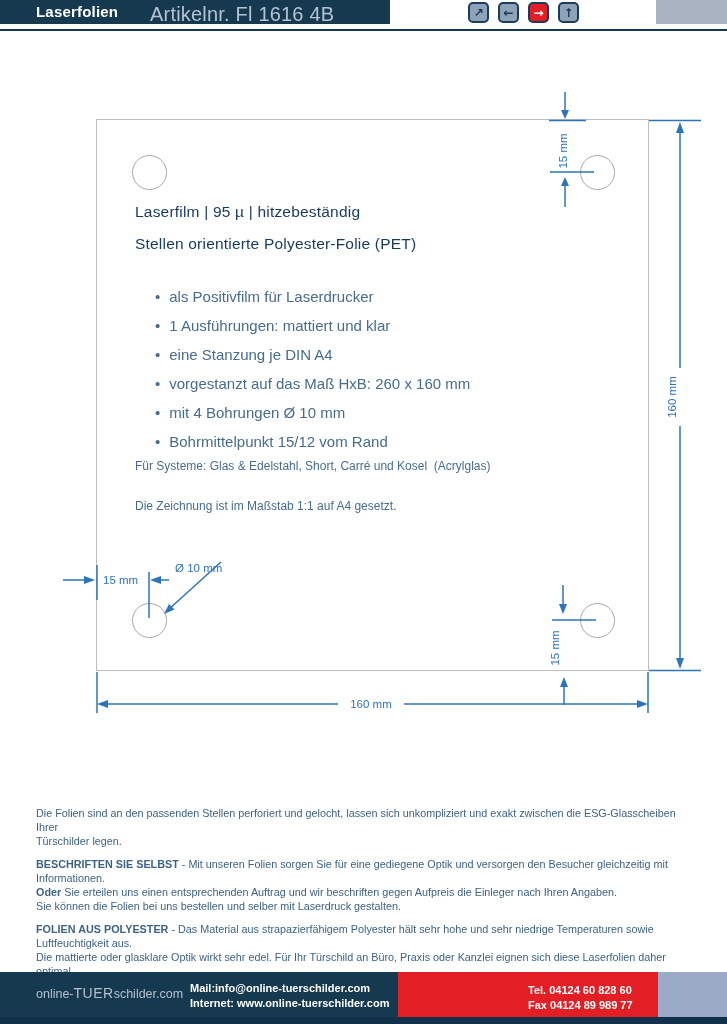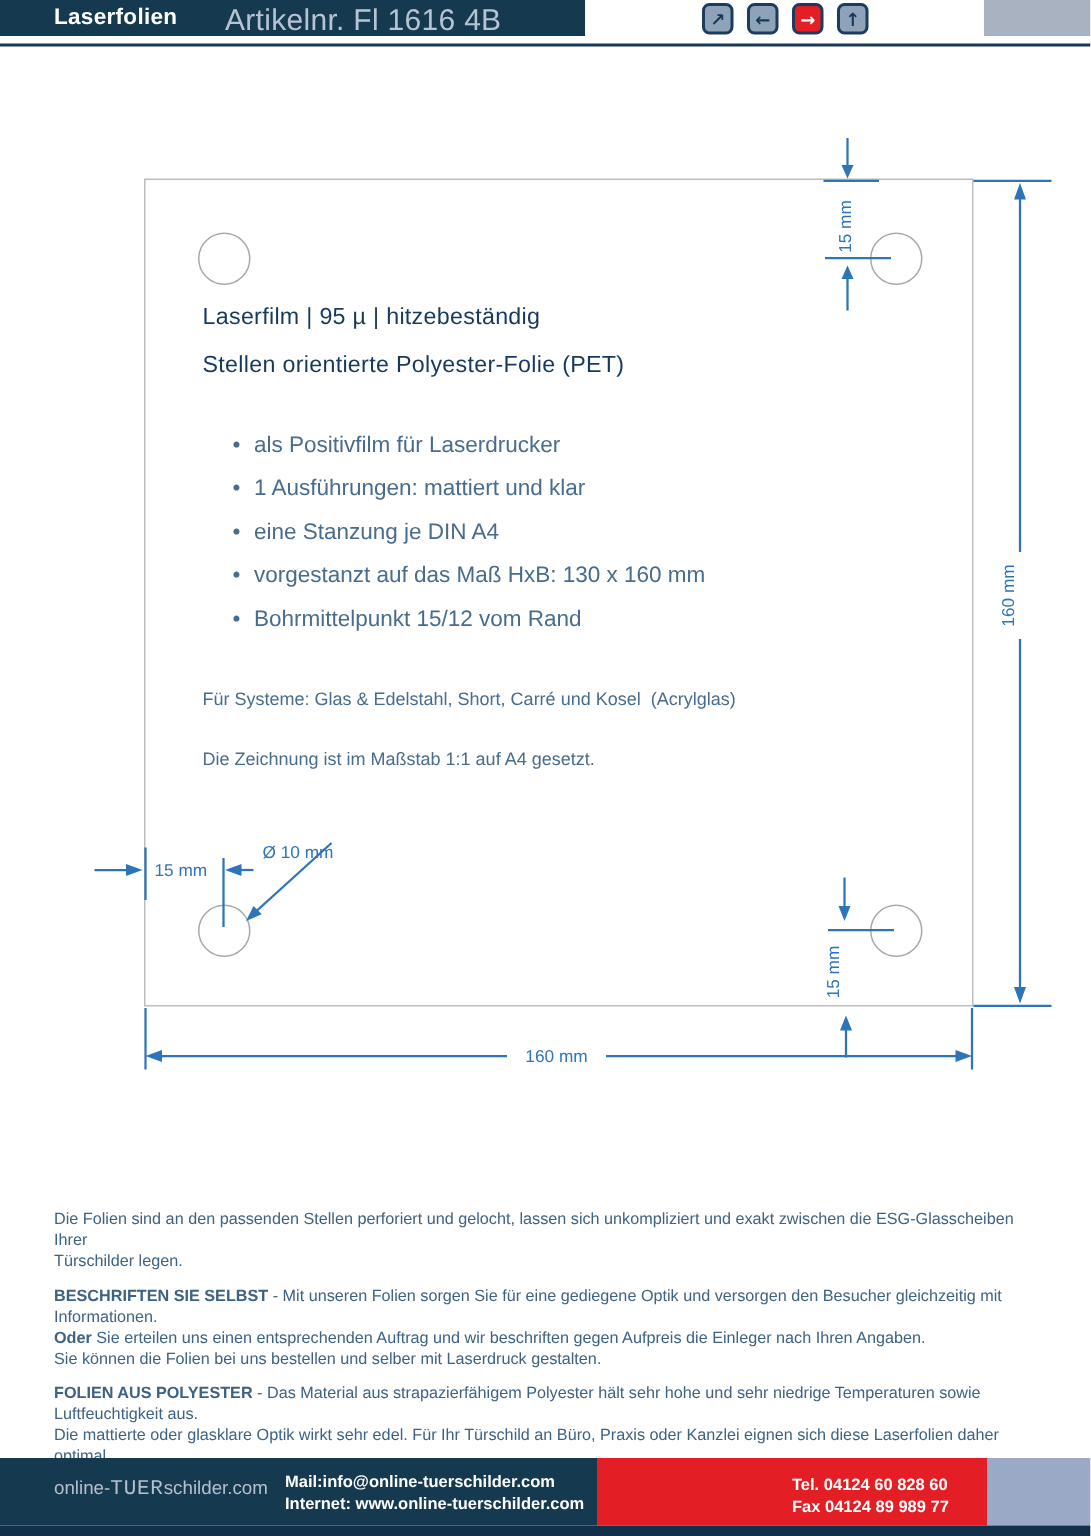--- a/index.html
+++ b/index.html
@@ -40,21 +40,21 @@
   .para.gap-lg{margin-top:3px;}
   .rline{line-height:14px;}
   .rline .b{font-weight:bold;}
 
   
   .footer-navy{left:0;top:972px;width:398px;height:45px;background:#15394f;}
   .footer-red{left:398px;top:972px;width:260px;height:45px;background:#e31e24;}
   .footer-gray{left:658px;top:972px;width:69px;height:45px;background:#9aa9c6;}
   .bottom-strip{left:0;top:1017px;width:727px;height:7px;background:#12304a;}
   .brand{left:36px;top:985px;color:#b5c0cb;font-size:12.5px;white-space:nowrap;}
-  .brand .serif{font-family:Liberation Mono, monospace;font-size:14px;letter-spacing:.5px;}
+  .brand .serif{font-family:Liberation Sans, sans-serif;font-size:14px;letter-spacing:.5px;}
   .f-block{color:#ffffff;font-weight:bold;font-size:11px;line-height:15px;white-space:nowrap;}
   .mailblock{left:190px;top:981px;}
   .addrblock{left:424px;top:1032px;}
   .phoneblock{left:528px;top:983px;}
 </style>
 </head>
 <body>
 
 <div id="page">
 
@@ -87,23 +87,26 @@
 
       <div class="bullet-row">
         <span class="bullet-dot">•</span><span>1 Ausführungen: mattiert und klar</span>
       </div>
 
       <div class="bullet-row">
         <span class="bullet-dot">•</span><span>eine Stanzung je DIN A4</span>
       </div>
 
       <div class="bullet-row">
-        <span class="bullet-dot">•</span><span>vorgestanzt auf das Maß HxB: 130 x 160 mm</span>
-      </div>
-
+        <span class="bullet-dot">•</span><span>vorgestanzt auf das Maß HxB: 260 x 160 mm</span>
+      </div>
+
+      <div class="bullet-row">
+        <span class="bullet-dot">•</span><span>mit 4 Bohrungen Ø 10 mm</span>
+      </div>
 
       <div class="bullet-row">
         <span class="bullet-dot">•</span><span>Bohrmittelpunkt 15/12 vom Rand</span>
       </div>
     </div>
 
   <div class="abs d-body" style="top:459px;">Für Systeme: Glas &amp; Edelstahl, Short, Carré und Kosel  (Acrylglas)</div>
   <div class="abs d-body" style="top:499px;">Die Zeichnung ist im Maßstab 1:1 auf A4 gesetzt.</div>
 
   <svg class="abs dims" width="727" height="780" viewBox="0 0 727 780">

